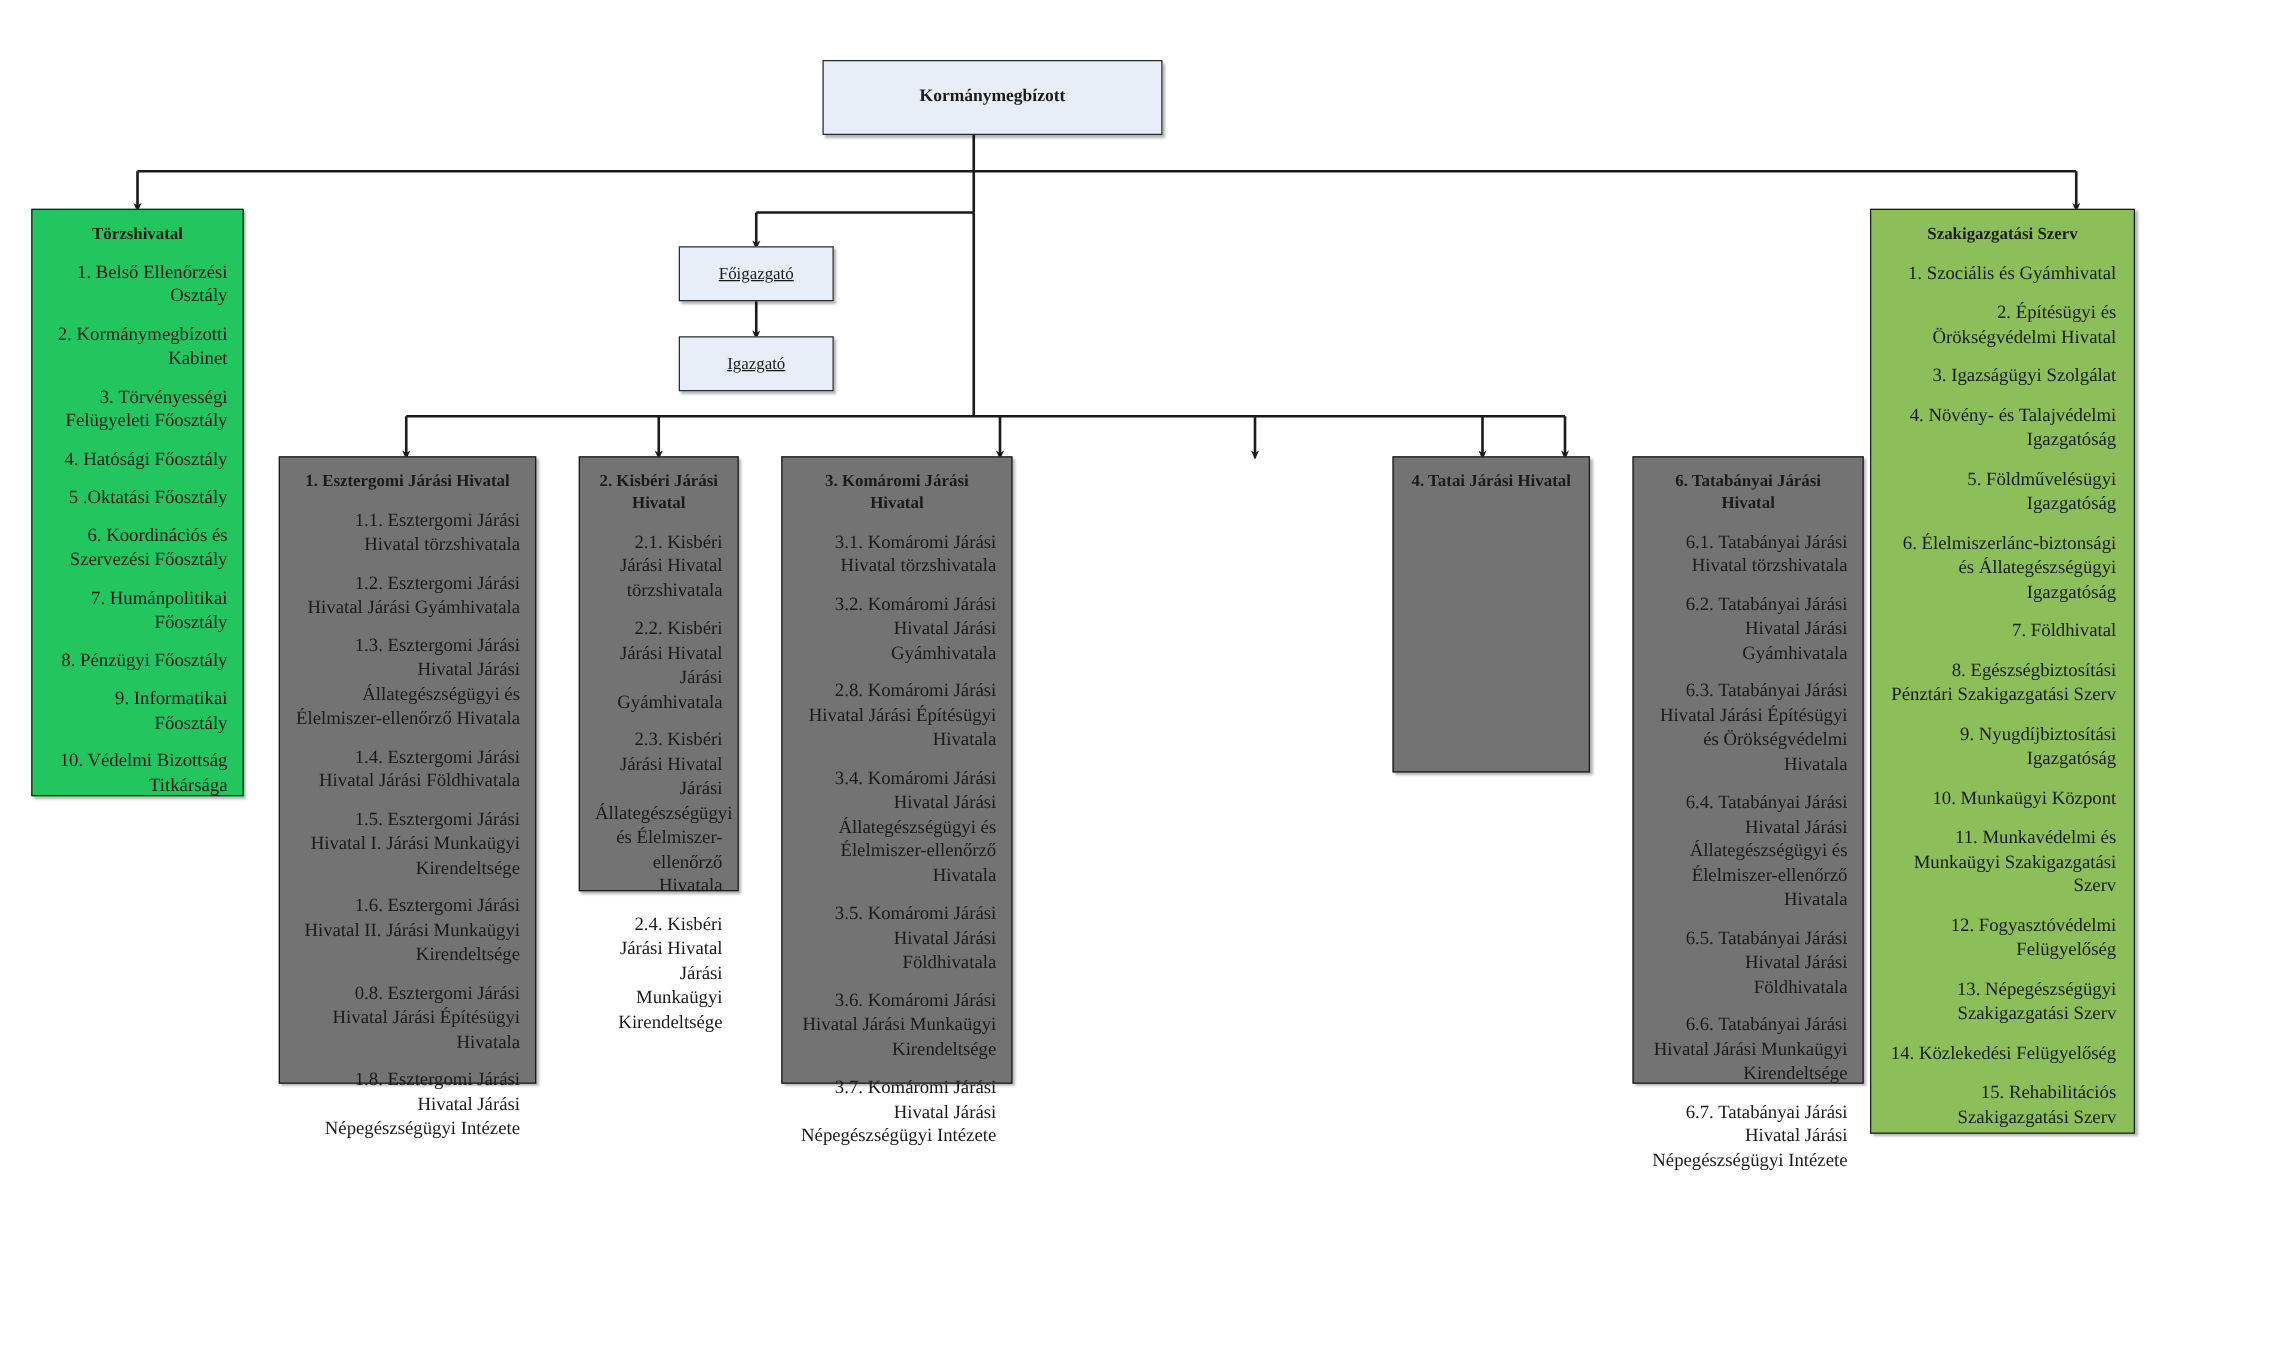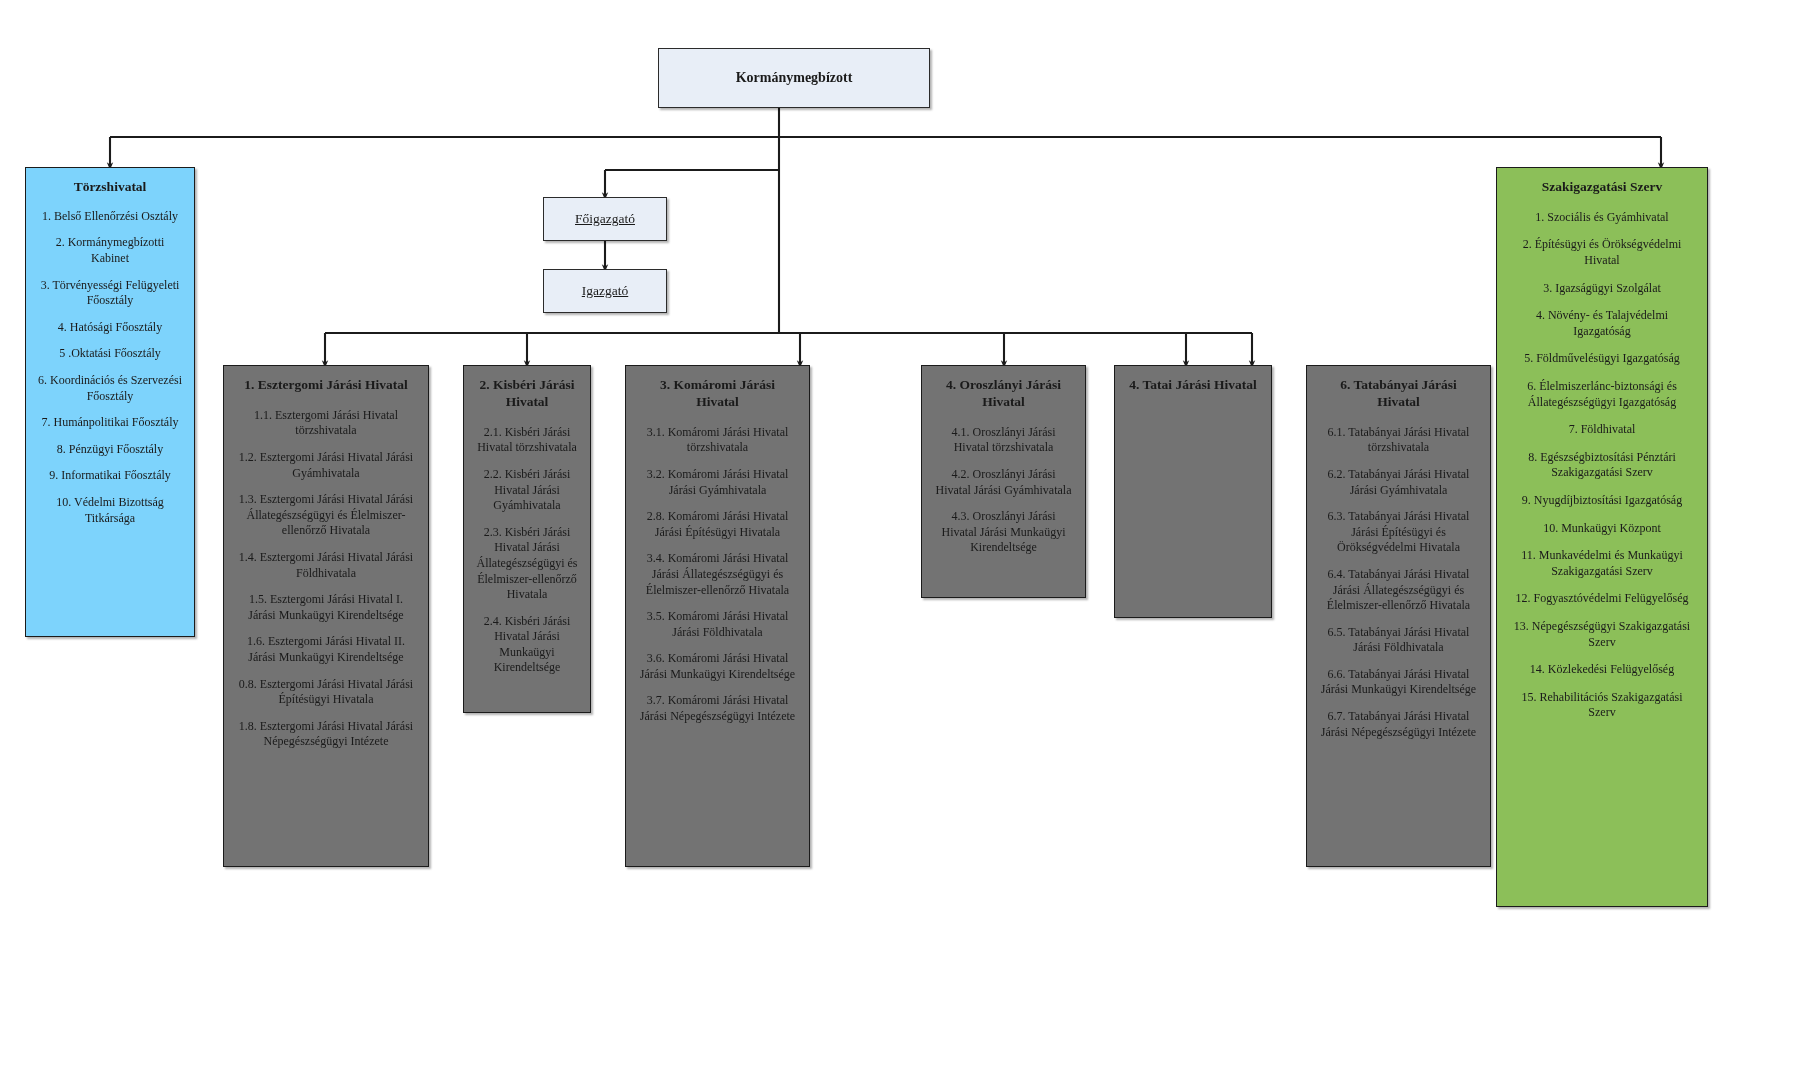--- a/index.html
+++ b/index.html
@@ -44,42 +44,42 @@
     font-weight: normal;
     text-align: center;
     text-decoration: underline;
   }
   .node ul {
     list-style: none;
     margin: 0;
     padding: 0;
   }
   .node li {
-    font-size: 12px;
+    font-size: 15px;
     line-height: 1.30;
     margin-bottom: 11px;
-    text-align: center;
+    text-align: right;
   }
 
   
   .blue {
     background: #e8eef7;
     border: 1.5px solid #2b2b2b;
   }
   .blue.root .title { font-size: 14px; }
   .blue.small {
     display: flex;
     align-items: center;
     justify-content: center;
     font-size: 13.5px;
   }
 
   
   .purple {
-    background: #7dd3fc;
+    background: #22c55e;
     padding: 11px 12px 10px 12px;
   }
   .purple .title { margin-bottom: 13px; }
 
   
   .green {
     background: #737373;
     padding: 11px 12px 10px 12px;
   }
   .green .title { margin-bottom: 14px; }
@@ -210,28 +210,20 @@
       <li>3.1. Komáromi Járási Hivatal törzshivatala</li>
       <li>3.2. Komáromi Járási Hivatal Járási  Gyámhivatala</li>
       <li>2.8. Komáromi Járási Hivatal Járási Építésügyi Hivatala</li>
       <li>3.4. Komáromi Járási Hivatal Járási Állategészségügyi és Élelmiszer-ellenőrző Hivatala</li>
       <li>3.5. Komáromi Járási Hivatal Járási Földhivatala</li>
       <li>3.6. Komáromi Járási Hivatal Járási Munkaügyi Kirendeltsége</li>
       <li>3.7. Komáromi Járási Hivatal Járási Népegészségügyi Intézete</li>
     </ul>
   </div>
 
-  <div class="node green" style="left:921px; top:365px; width:165px; height:233px;">
-    <div class="title">4. Oroszlányi Járási Hivatal</div>
-    <ul>
-      <li>4.1. Oroszlányi Járási Hivatal törzshivatala</li>
-      <li>4.2. Oroszlányi Járási Hivatal Járási Gyámhivatala</li>
-      <li>4.3. Oroszlányi Járási Hivatal Járási Munkaügyi Kirendeltsége</li>
-    </ul>
-  </div>
 
   <div class="node green" style="left:1114px; top:365px; width:158px; height:253px;">
     <div class="title">4. Tatai Járási Hivatal</div>
   </div>
 
   <div class="node green" style="left:1306px; top:365px; width:185px; height:502px;">
     <div class="title">6. Tatabányai Járási Hivatal</div>
     <ul>
       <li>6.1. Tatabányai Járási Hivatal törzshivatala</li>
       <li>6.2. Tatabányai Járási Hivatal Járási Gyámhivatala</li>

